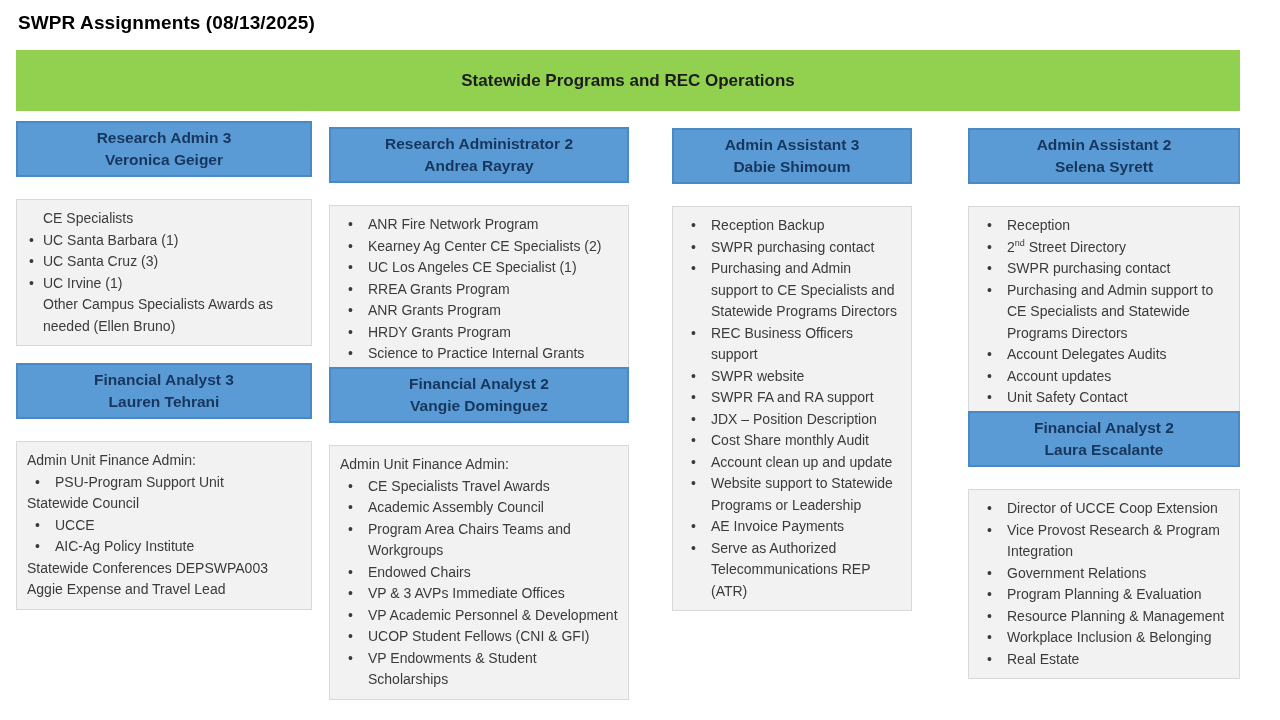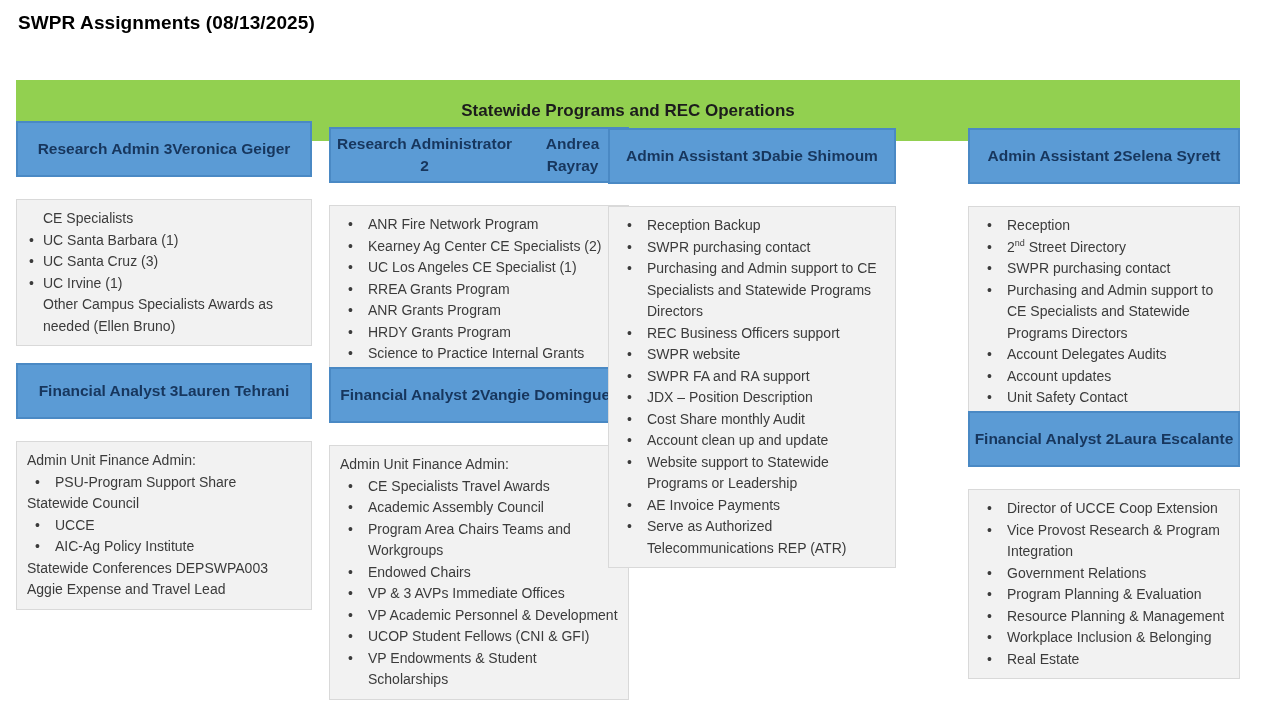--- a/index.html
+++ b/index.html
@@ -7,26 +7,26 @@
     position:relative;width:1280px;height:720px;background:#ffffff;
     font-family:"Liberation Sans",sans-serif;overflow:hidden;
   }
   .page-title{
     position:absolute;left:18px;top:12px;
     font-size:19px;font-weight:bold;color:#000000;letter-spacing:.1px;
   }
   .banner{
     position:absolute;left:16px;top:50px;width:1224px;height:61px;
     background:#92D050;display:flex;align-items:center;justify-content:center;
-    font-size:17px;font-weight:bold;color:#1c1c1c;box-sizing:border-box;margin-top:30px;
+    font-size:17px;font-weight:bold;color:#1c1c1c;box-sizing:border-box;
   }
   .card{position:absolute;}
   .card-header{
     height:56px;background:#5B9BD5;border:2px solid #4A89C4;box-sizing:border-box;
-    display:flex;flex-direction:row;align-items:center;justify-content:center;
+    display:flex;flex-direction:column;align-items:center;justify-content:center;
     text-align:center;font-weight:bold;font-size:15.5px;line-height:1.45;
     color:#17365D;
   }
   .card-box{
     margin-top:22px;background:#F2F2F2;border:1px solid #D9D9D9;box-sizing:border-box;
     padding:8px 10px;font-size:14px;line-height:21.5px;color:#3B3B3B;
   }
   .li{position:relative;padding-left:28px;}
   .li::before{content:"\2022";position:absolute;left:8px;top:0;}
   .li.plain{padding-left:0;}
@@ -60,21 +60,21 @@
     </div>
   </div>
 
   <div class="card" style="left:16px;top:363px;width:296px;">
     <div class="card-header">
       <span>Financial Analyst 3</span>
       <span>Lauren Tehrani</span>
     </div>
     <div class="card-box">
       <div class="li plain">Admin Unit Finance Admin:</div>
-      <div class="li">PSU-Program Support Share</div>
+      <div class="li">PSU-Program Support Unit</div>
       <div class="li plain">Statewide Council</div>
       <div class="li">UCCE</div>
       <div class="li">AIC-Ag Policy Institute</div>
       <div class="li plain">Statewide Conferences DEPSWPA003</div>
       <div class="li plain">Aggie Expense and Travel Lead</div>
     </div>
   </div>
 
   <div class="card" style="left:329px;top:127px;width:300px;">
     <div class="card-header">
@@ -103,21 +103,21 @@
       <div class="li">Academic Assembly Council</div>
       <div class="li">Program Area Chairs Teams and Workgroups</div>
       <div class="li">Endowed Chairs</div>
       <div class="li">VP &amp; 3 AVPs Immediate Offices</div>
       <div class="li">VP Academic Personnel &amp; Development</div>
       <div class="li">UCOP Student Fellows (CNI &amp; GFI)</div>
       <div class="li">VP Endowments &amp; Student Scholarships</div>
     </div>
   </div>
 
-  <div class="card" style="left:608px;top:128px;width:288px;">
+  <div class="card" style="left:672px;top:128px;width:240px;">
     <div class="card-header">
       <span>Admin Assistant 3</span>
       <span>Dabie Shimoum</span>
     </div>
     <div class="card-box">
       <div class="li">Reception Backup</div>
       <div class="li">SWPR purchasing contact</div>
       <div class="li">Purchasing and Admin support to CE Specialists and Statewide Programs Directors</div>
       <div class="li">REC Business Officers support</div>
       <div class="li">SWPR website</div>

